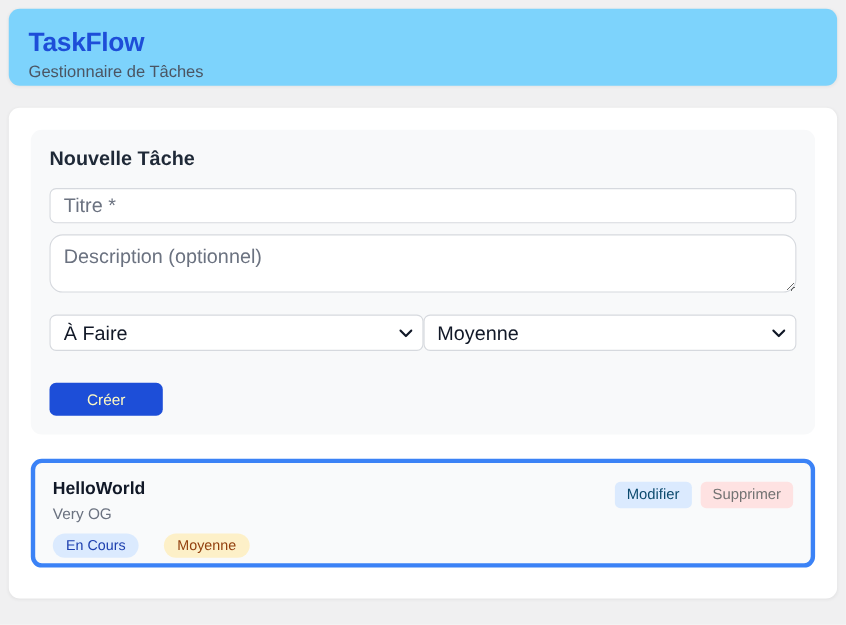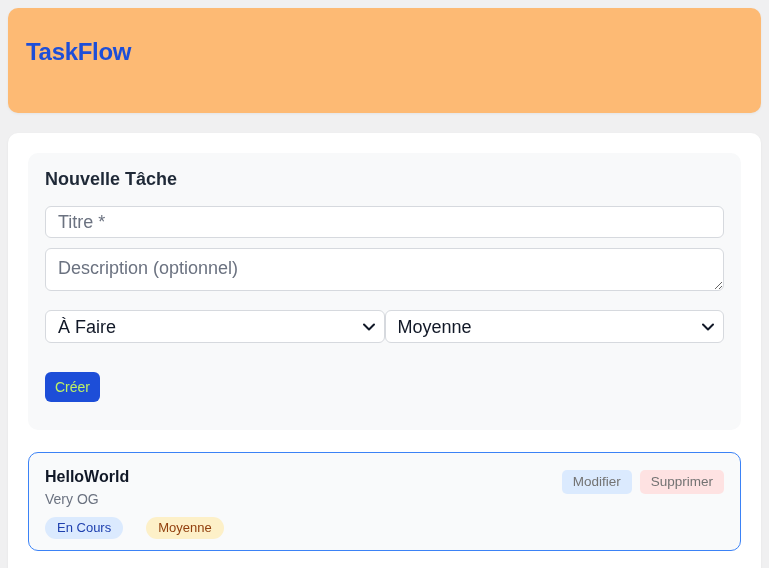--- a/index.html
+++ b/index.html
@@ -7,25 +7,25 @@
   body {
     background: #f0f0f1;
     font-family: "Liberation Sans", "DejaVu Sans", sans-serif;
     color: #1f2937;
     overflow: hidden;
   }
 
   
   .header-card {
     margin: 8px 8px 0 8px;
-    height: 105px;
-    background: #fdba74;
+    height: 70px;
+    background: #7dd3fc;
     border-radius: 10px;
     box-shadow: 0 1px 3px rgba(0,0,0,0.05);
-    padding: 30px 18px;
+    padding: 17px 18px;
   }
   .app-title {
     color: #1d4ed8;
     font-size: 24px;
     font-weight: bold;
     letter-spacing: -0.3px;
     line-height: 1.15;
   }
   .app-subtitle {
     margin-top: 4px;
@@ -69,24 +69,25 @@
     outline: none;
   }
   .text-input {
     height: 32px;
     padding: 0 12px;
   }
   .text-input::placeholder,
   .text-area::placeholder { color: #6b7280; opacity: 1; }
   .text-area {
     margin-top: 10px;
-    height: 43px;
+    height: 53px;
     padding: 8px 12px;
     resize: vertical;
     line-height: 1.3;
+    border-radius: 12px;
   }
   .selects-row {
     margin-top: 15px;
     display: flex;
     gap: 0;
   }
   .select-wrap {
     position: relative;
     flex: 1;
   }
@@ -101,34 +102,34 @@
     right: 10px;
     top: 50%;
     transform: translateY(-50%);
     pointer-events: none;
     display: flex;
   }
   .submit-btn {
     margin-top: 29px;
     display: inline-block;
     background: #1d4ed8;
-    color: #bef264;
+    color: #fef9c3;
     border: none;
     border-radius: 6px;
-    padding: 7px 10px;
+    padding: 7px 34px;
     font-size: 14px;
     font-family: "Liberation Sans", "DejaVu Sans", sans-serif;
     cursor: pointer;
   }
 
   
   .task-card {
     margin-top: 22px;
     background: #f9fafb;
-    border: 1px solid #3b82f6;
+    border: 4px solid #3b82f6;
     border-radius: 10px;
     padding: 15px 16px;
     height: 99px;
     display: flex;
     justify-content: space-between;
     align-items: flex-start;
   }
   .task-title {
     font-size: 16px;
     font-weight: bold;
@@ -154,28 +155,29 @@
   .badge-priority { background: #fdf0c8; color: #92400e; }
   .task-actions { display: flex; gap: 8px; padding-top: 2px; }
   .action-btn {
     border: none;
     border-radius: 5px;
     font-size: 13.5px;
     padding: 4px 11px 5px 11px;
     font-family: "Liberation Sans", "DejaVu Sans", sans-serif;
     cursor: pointer;
   }
-  .edit-btn { background: #dbeafe; color: #737373; }
+  .edit-btn { background: #dbeafe; color: #0c4a6e; }
   .delete-btn { background: #fee2e2; color: #737373; }
 </style>
 </head>
 <body>
 
 <header class="header-card">
   <div class="app-title">TaskFlow</div>
+  <div class="app-subtitle">Gestionnaire de Tâches</div>
 </header>
 
 <main class="main-card">
 
   <section class="form-card">
     <div class="form-heading">Nouvelle Tâche</div>
 
     <input class="text-input" type="text" placeholder="Titre *" style="">
 
     <textarea class="text-area" placeholder="Description (optionnel)" style=""></textarea>

